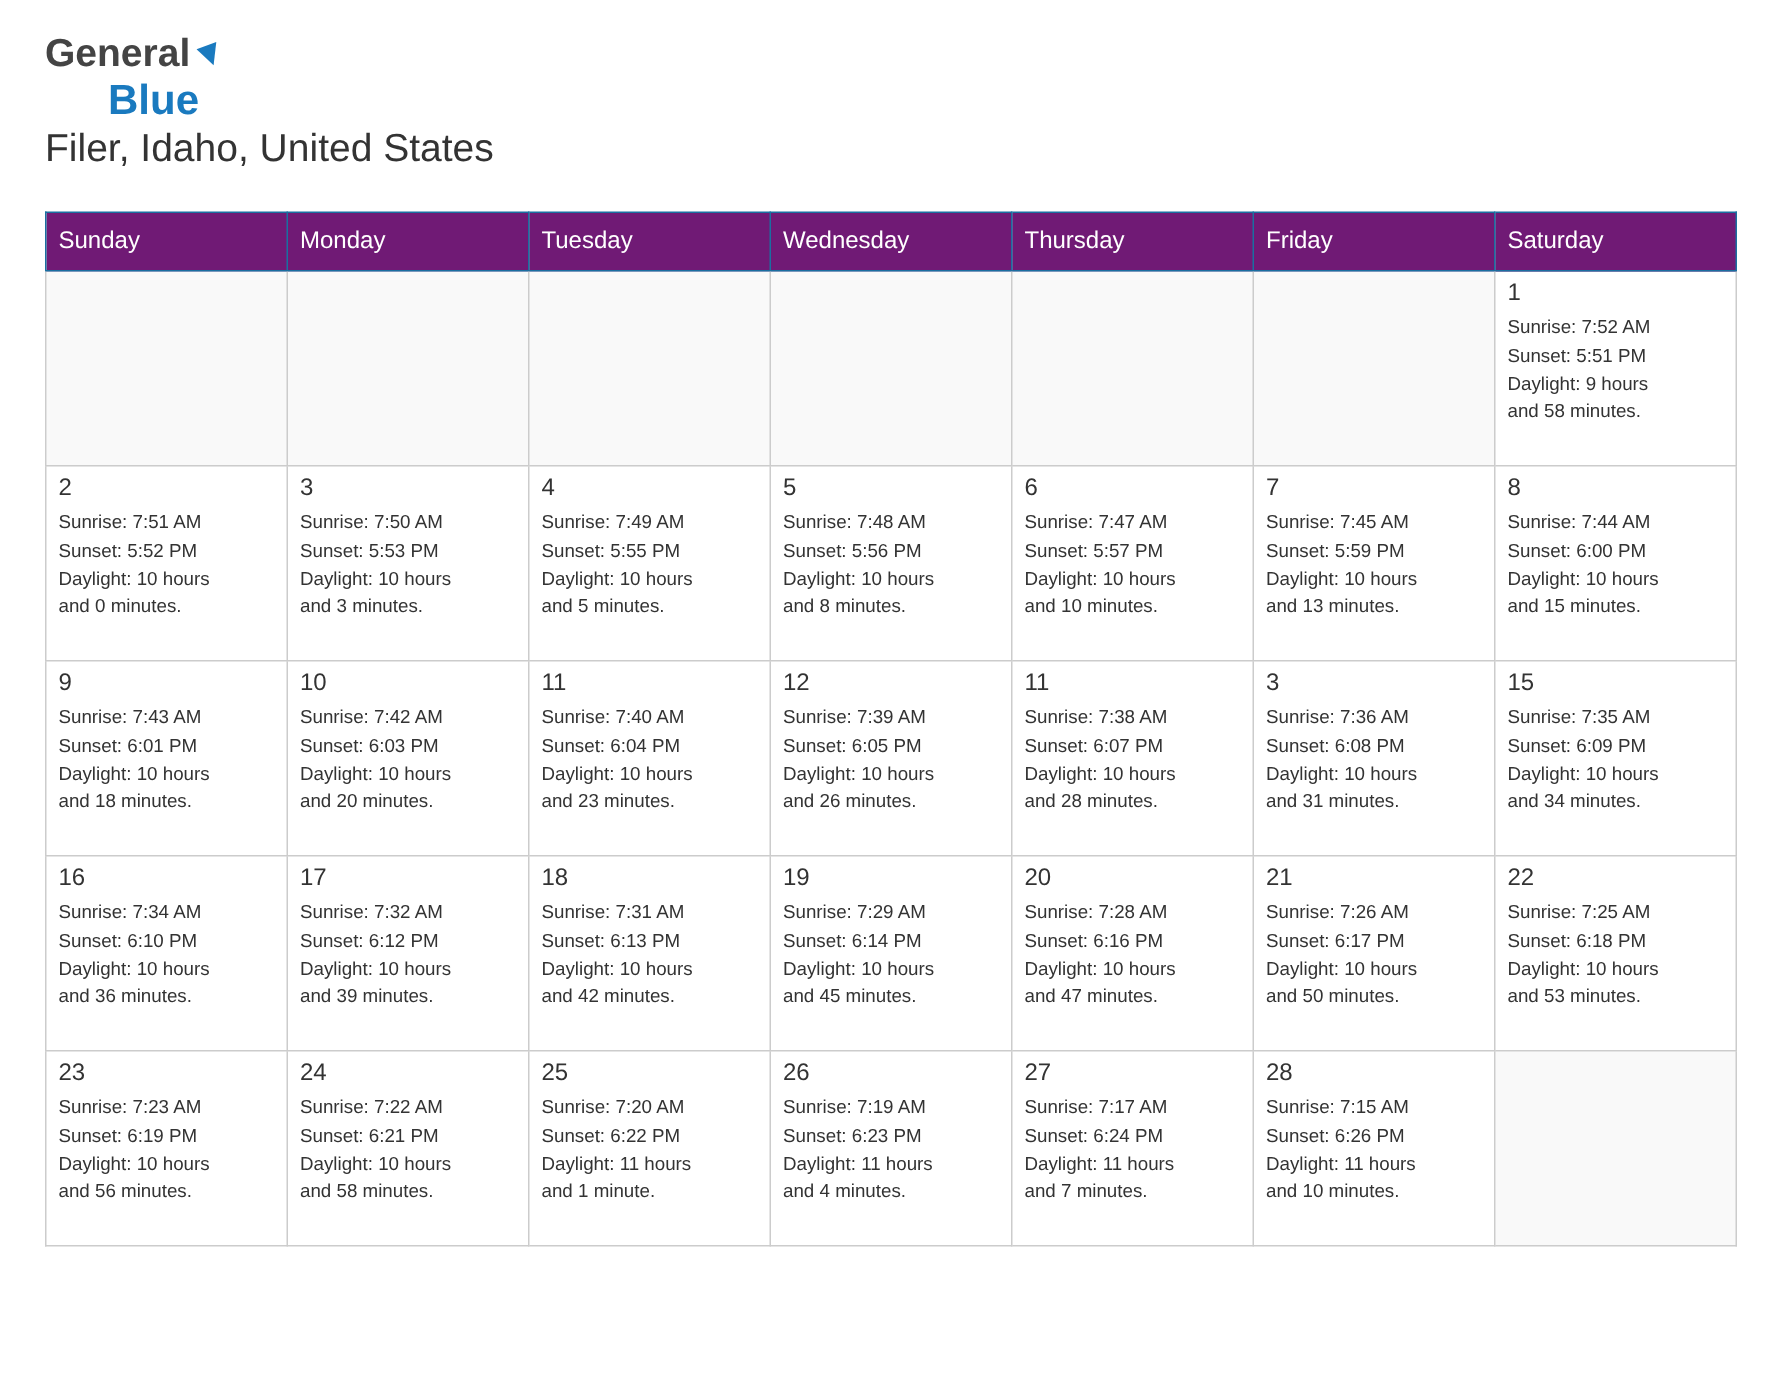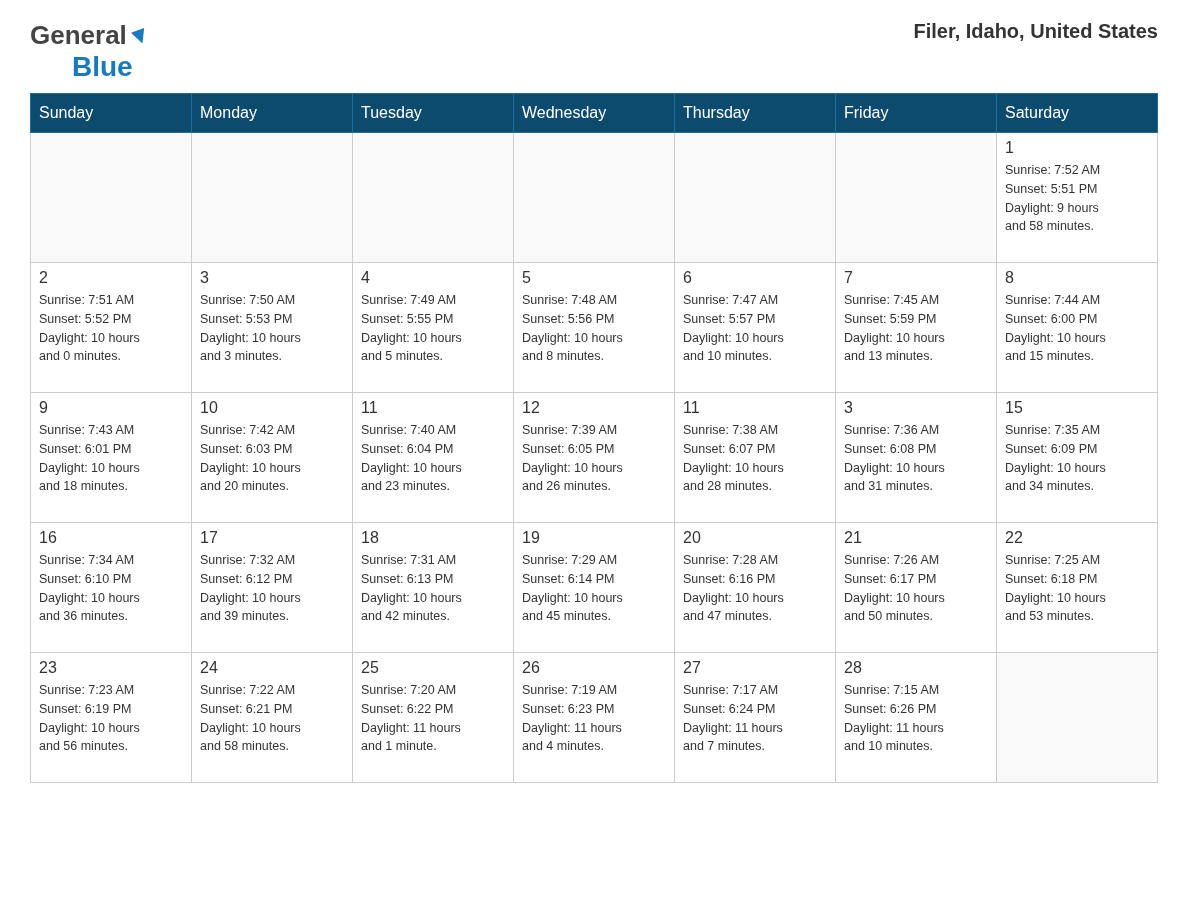--- a/index.html
+++ b/index.html
@@ -7,48 +7,49 @@
       font-family: Arial, sans-serif;
       background: #fff;
       padding: 20px 30px;
       width: 1188px;
       min-height: 918px;
     }
     .header {
       display: flex;
       justify-content: space-between;
       align-items: flex-start;
-      margin-bottom: 10px;
+      margin-bottom: 27px;
+      flex-direction: column;
     }
     .logo {
       display: flex;
       flex-direction: column;
       align-items: flex-start;
     }
     .title-area {
       text-align: right;
     }
     .title-area h1 {
       font-size: 48px;
       font-weight: normal;
       color: #333;
       line-height: 1.1;
     }
     .title-area h2 {
-      font-size: 20px;
-      font-weight: bold;
+      font-size: 26px;
+      font-weight: normal;
       color: #333;
     }
     .calendar {
       width: 100%;
       border-collapse: collapse;
       margin-top: 5px;
     }
     .calendar th {
-      background-color: #0c4a6e;
+      background-color: #701a75;
       color: #fff;
       padding: 10px 8px;
       text-align: left;
       font-size: 16px;
       font-weight: normal;
       border: 1px solid #1a6fa0;
     }
     .calendar td {
       vertical-align: top;
       border: 1px solid #ccc;

